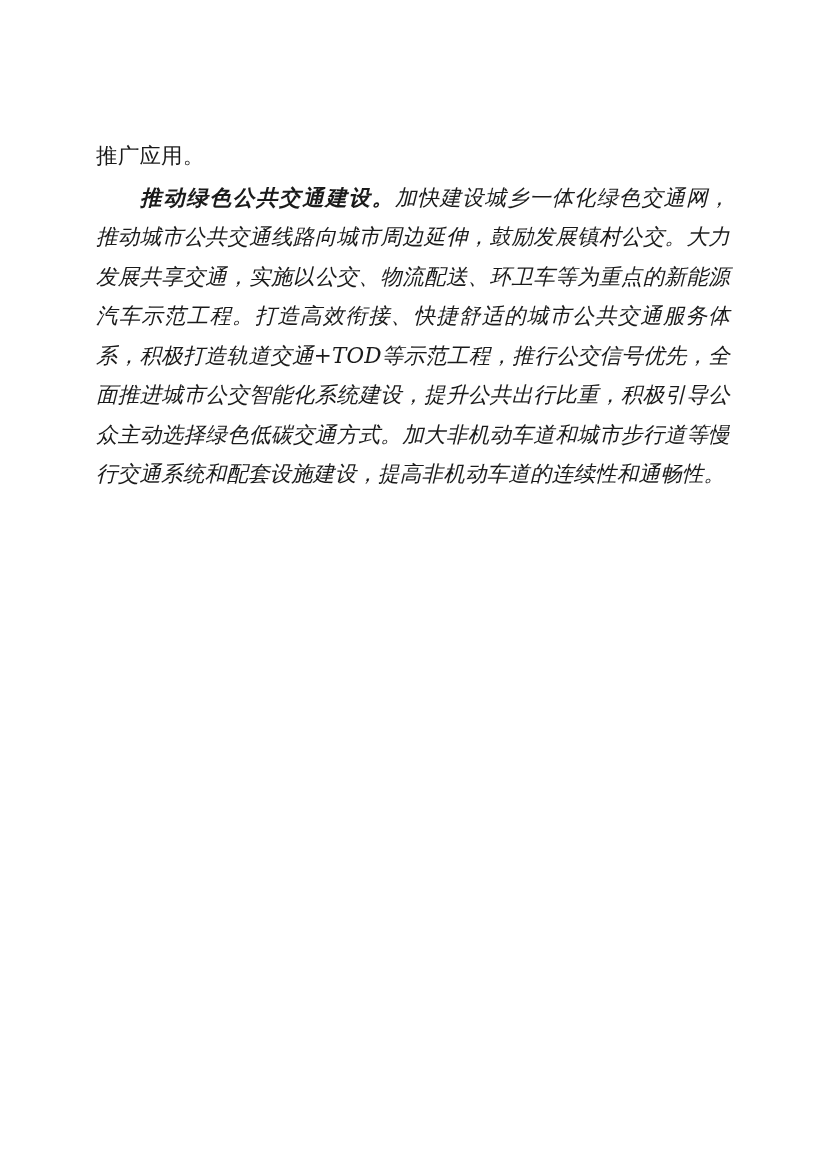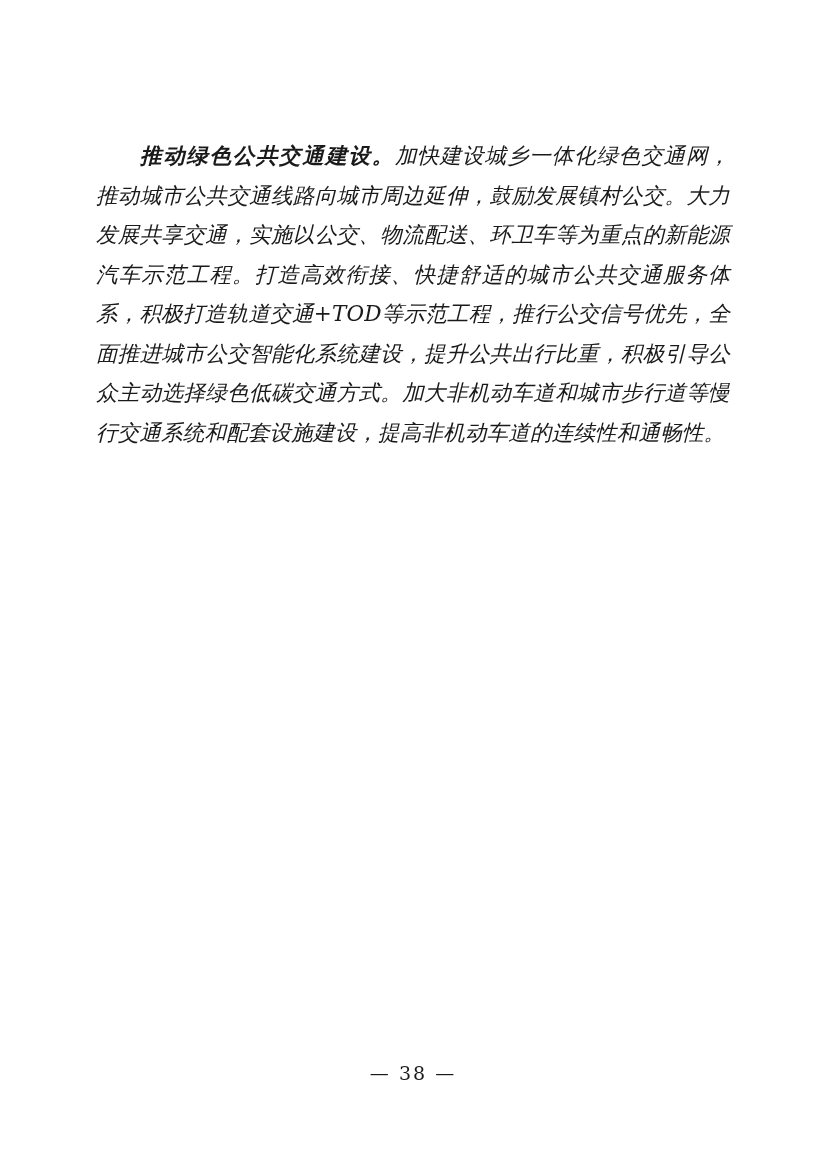--- a/index.html
+++ b/index.html
@@ -62,26 +62,24 @@
     font-family: "DejaVu Serif", "Liberation Serif", serif;
   }
 </style>
 </head>
 <body>
 
 <div class="page">
 
   <div class="content">
 
+    <p class="para">
+      <span>推广应用。</span>
+    </p>
 
     <p class="para indent">
       <span class="lead">推动绿色公共交通建设。</span><span>加快建设城乡一体化绿色交通网，推动城市公共交通线路向城市周边延伸，鼓励发展镇村公交。大力发展共享交通，实施以公交、物流配送、环卫车等为重点的新能源汽车示范工程。打造高效衔接、快捷舒适的城市公共交通服务体系，积极打造轨道交通+TOD等示范工程，推行公交信号优先，全面推进城市公交智能化系统建设，提升公共出行比重，积极引导公众主动选择绿色低碳交通方式。加大非机动车道和城市步行道等慢行交通系统和配套设施建设，提高非机动车道的连续性和通畅性。</span>
     </p>
 
   </div>
 
-  <div class="footer">
-    <span>—</span>
-    <span class="pgnum">38</span>
-    <span>—</span>
-  </div>
 
 </div>
 
 </body></html>

